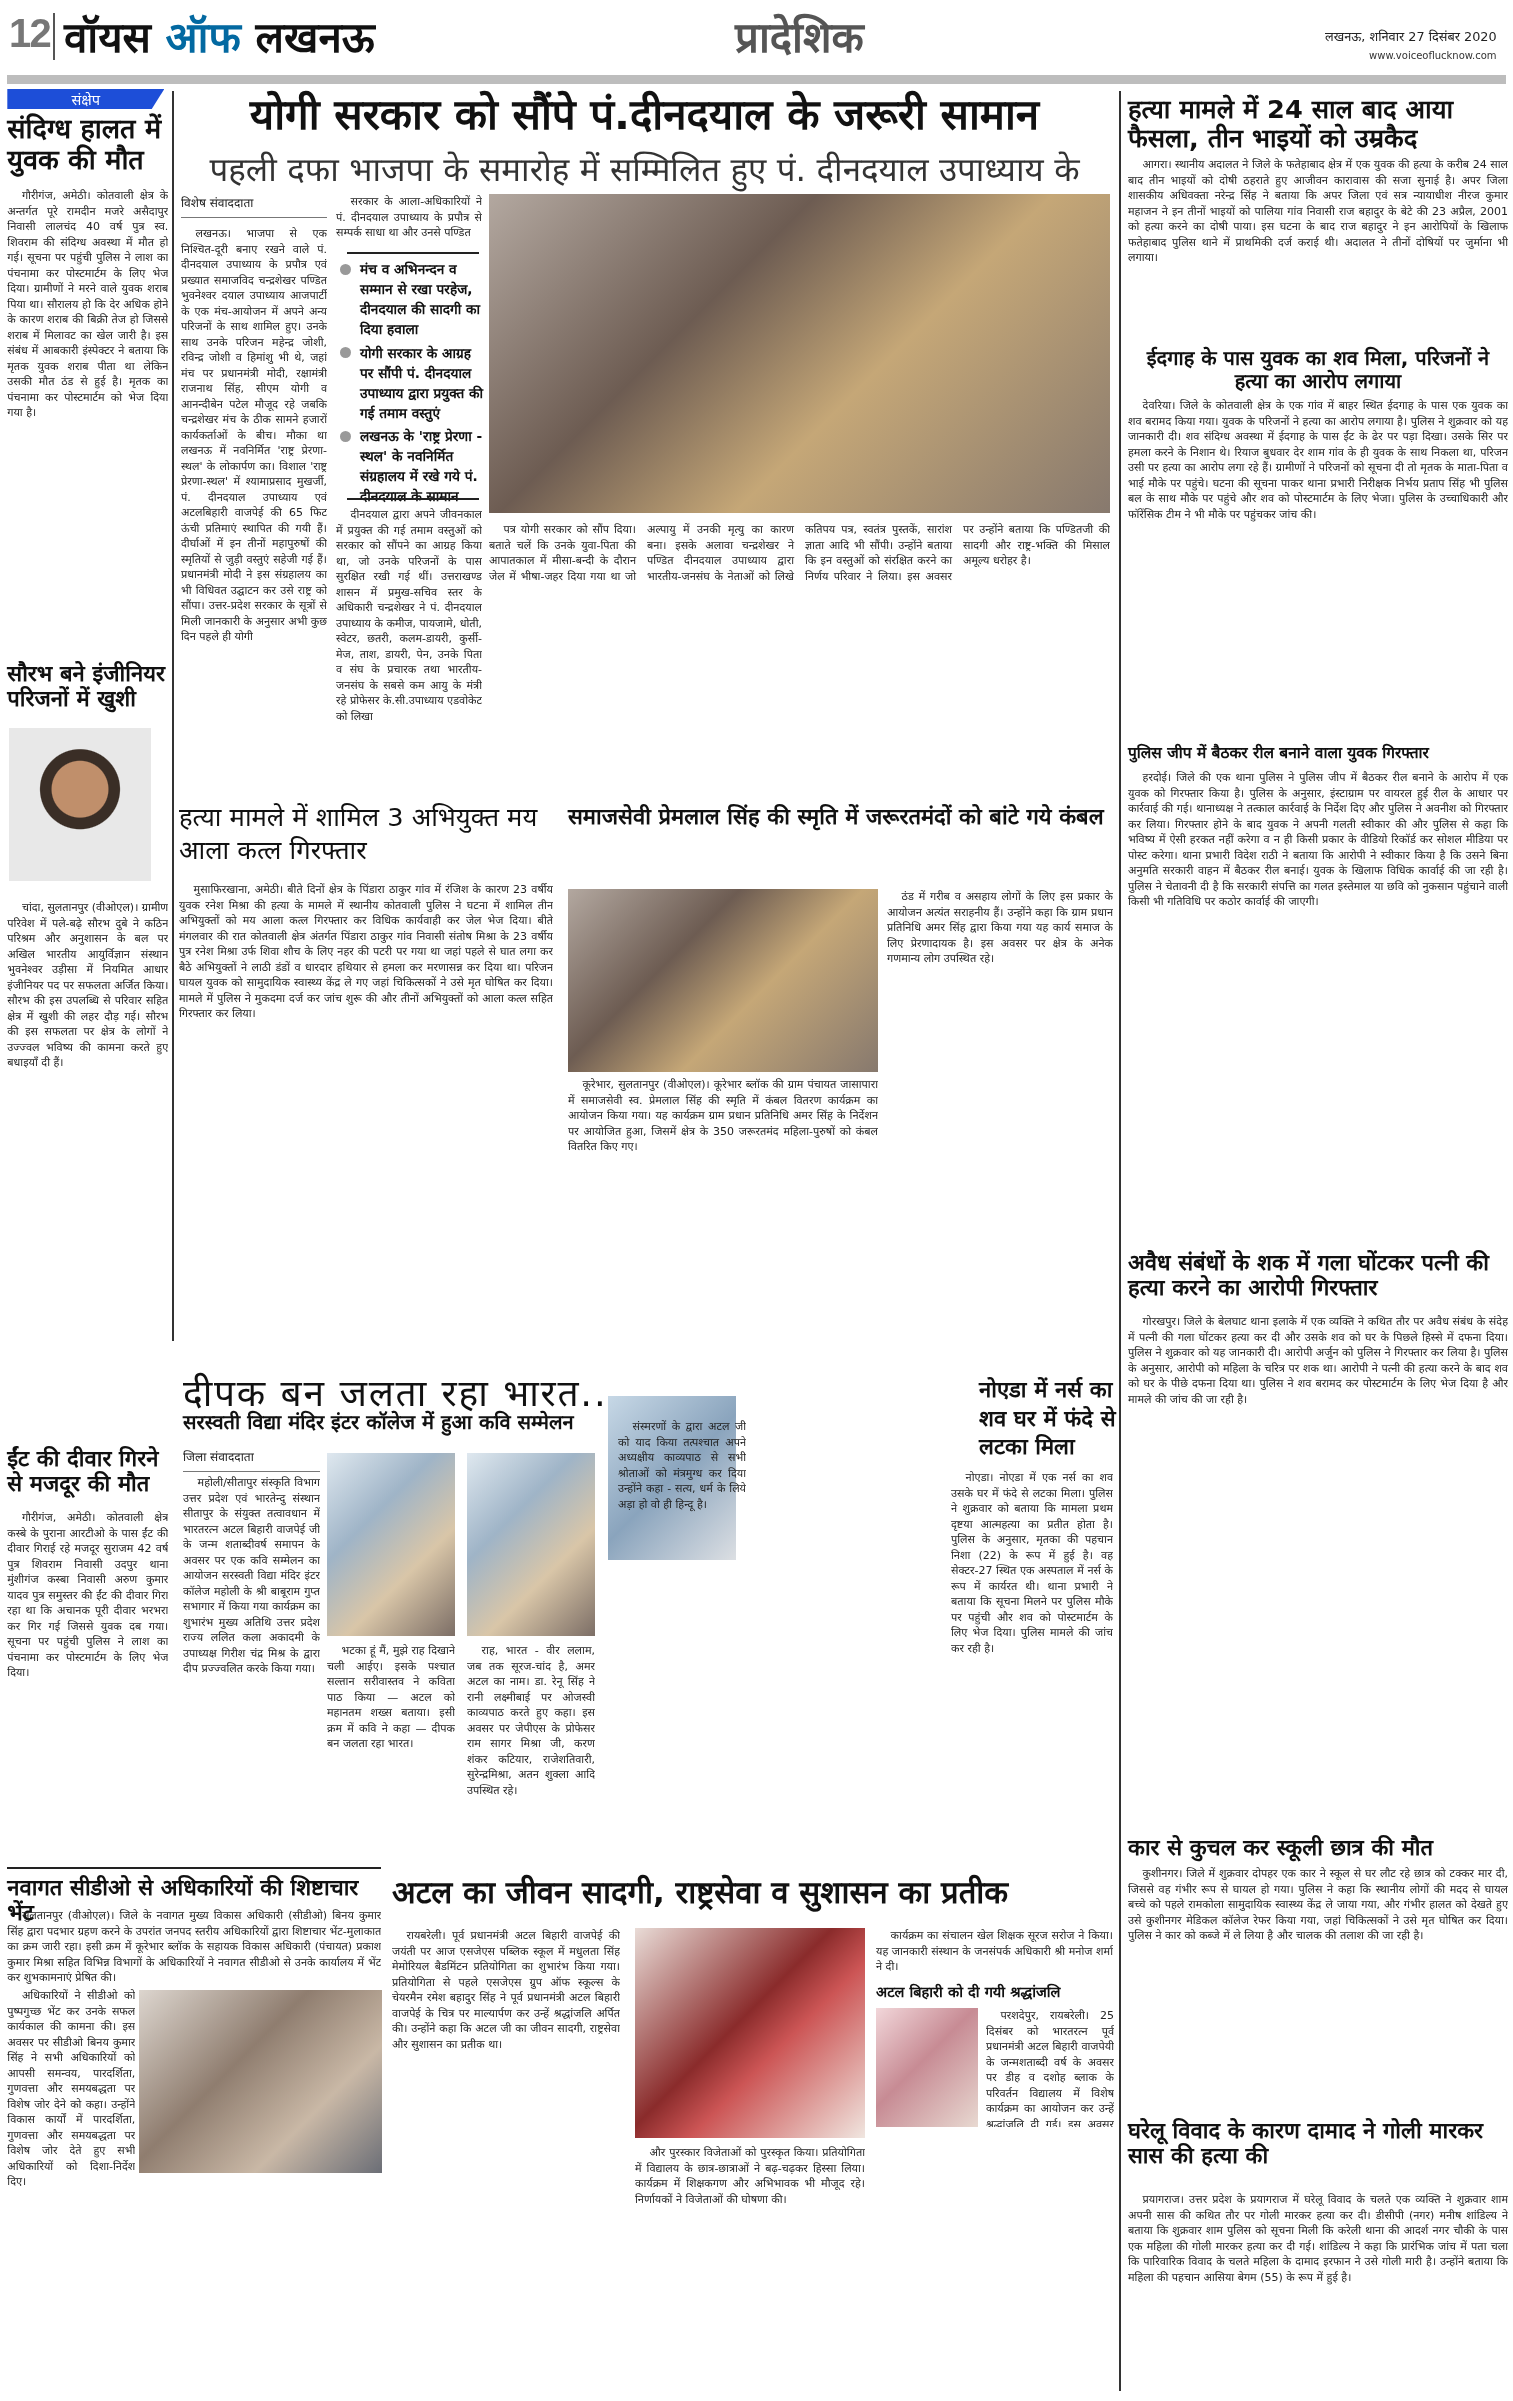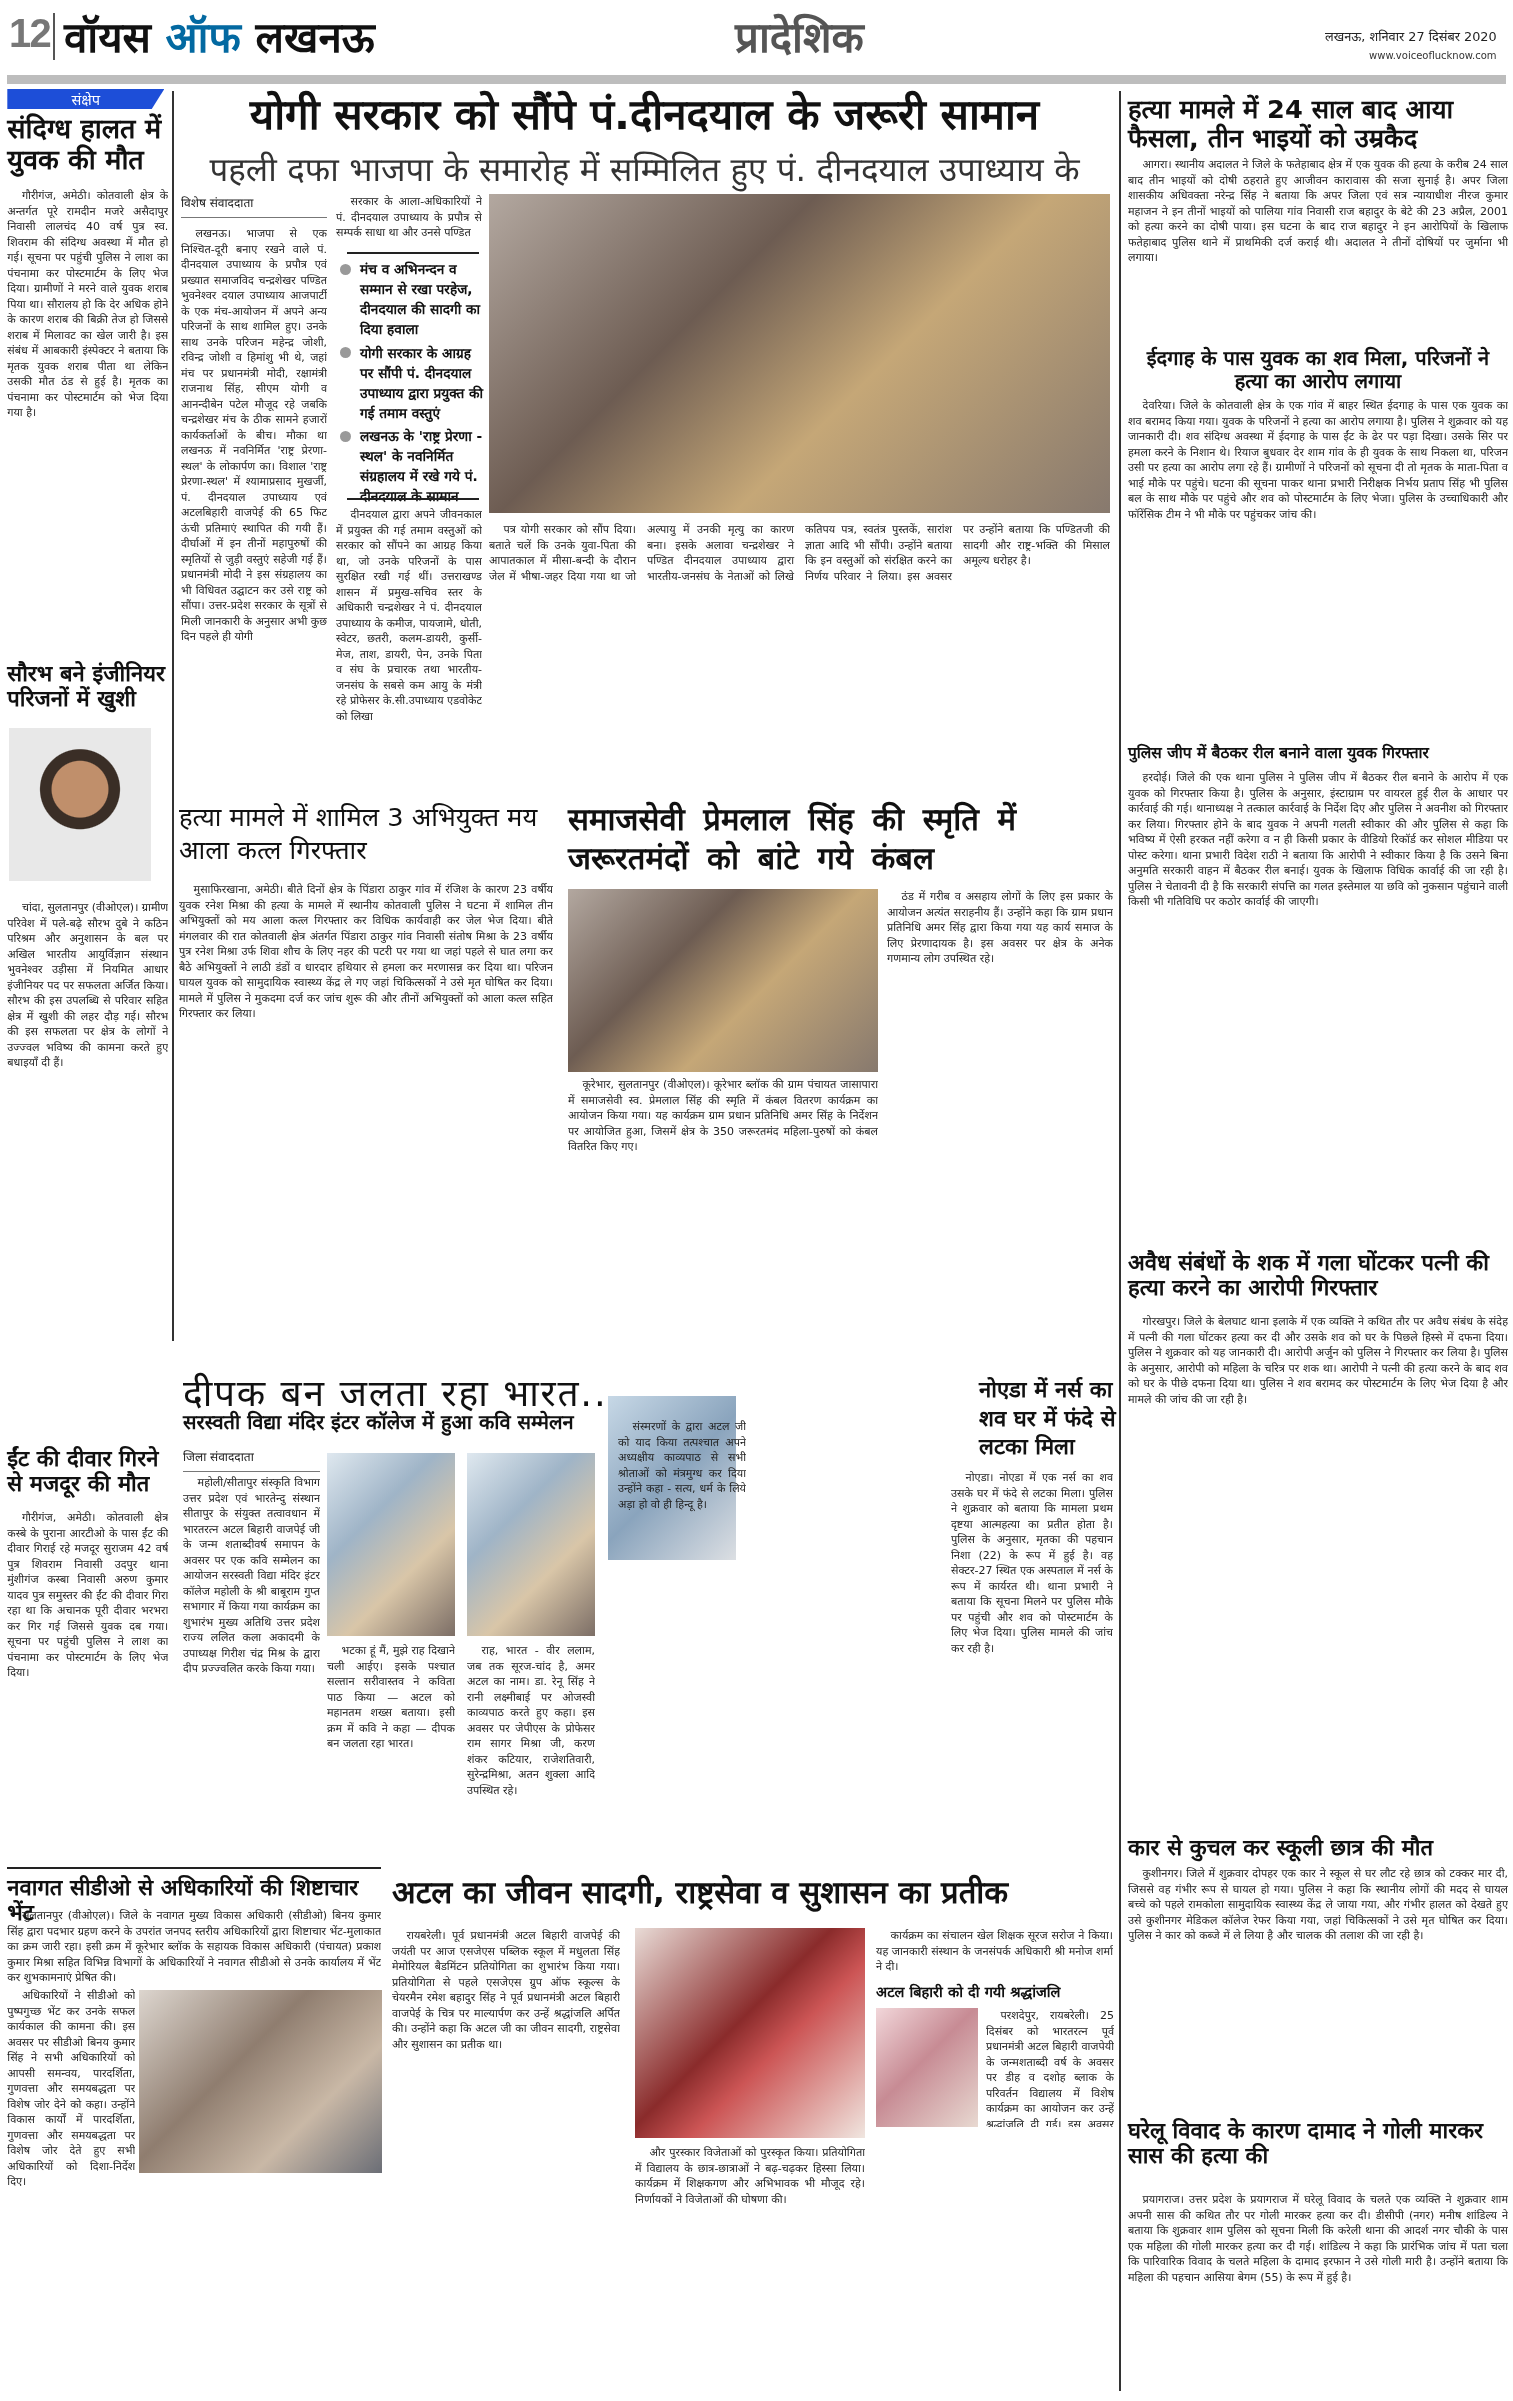--- a/index.html
+++ b/index.html
@@ -97,21 +97,21 @@
 <div class="abs photo crowd" style="left:489px; top:194px; width:621px; height:319px;"></div>
 <div class="abs col" style="left:489px; top:522px; width:621px; height:239px; column-count:4; column-gap:11px;">
     <p>पत्र योगी सरकार को सौंप दिया। बताते चलें कि उनके युवा-पिता की आपातकाल में मीसा-बन्दी के दौरान जेल में भीषा-जहर दिया गया था जो अल्पायु में उनकी मृत्यु का कारण बना। इसके अलावा चन्द्रशेखर ने पण्डित दीनदयाल उपाध्याय द्वारा भारतीय-जनसंघ के नेताओं को लिखे कतिपय पत्र, स्वतंत्र पुस्तकें, सारांश ज्ञाता आदि भी सौंपी। उन्होंने बताया कि इन वस्तुओं को संरक्षित करने का निर्णय परिवार ने लिया। इस अवसर पर उन्होंने बताया कि पण्डितजी की सादगी और राष्ट्र-भक्ति की मिसाल अमूल्य धरोहर है।</p>
   </div>
 
 <div class="abs" style="left:179px; top:801px; width:374px; font-size:25.6px; line-height:1.3; color:#111;">हत्या मामले में शामिल 3 अभियुक्त मय आला कत्ल गिरफ्तार</div>
 <div class="abs col" style="left:179px; top:882px; width:374px; height:456px;">
     <p>मुसाफिरखाना, अमेठी। बीते दिनों क्षेत्र के पिंडारा ठाकुर गांव में रंजिश के कारण 23 वर्षीय युवक रनेश मिश्रा की हत्या के मामले में स्थानीय कोतवाली पुलिस ने घटना में शामिल तीन अभियुक्तों को मय आला कत्ल गिरफ्तार कर विधिक कार्यवाही कर जेल भेज दिया। बीते मंगलवार की रात कोतवाली क्षेत्र अंतर्गत पिंडारा ठाकुर गांव निवासी संतोष मिश्रा के 23 वर्षीय पुत्र रनेश मिश्रा उर्फ शिवा शौच के लिए नहर की पटरी पर गया था जहां पहले से घात लगा कर बैठे अभियुक्तों ने लाठी डंडों व धारदार हथियार से हमला कर मरणासन्न कर दिया था। परिजन घायल युवक को सामुदायिक स्वास्थ्य केंद्र ले गए जहां चिकित्सकों ने उसे मृत घोषित कर दिया। मामले में पुलिस ने मुकदमा दर्ज कर जांच शुरू की और तीनों अभियुक्तों को आला कत्ल सहित गिरफ्तार कर लिया।</p>
   </div>
 
-<div class="abs hd" style="left:568px; top:803px; width:548px; font-size:31px; line-height:1.25;font-family:Liberation Mono, monospace;">समाजसेवी प्रेमलाल सिंह की स्मृति में जरूरतमंदों को बांटे गये कंबल</div>
+<div class="abs hd" style="left:568px; top:803px; width:548px; font-size:22px; line-height:1.25;">समाजसेवी प्रेमलाल सिंह की स्मृति में जरूरतमंदों को बांटे गये कंबल</div>
 <div class="abs photo crowd" style="left:568px; top:889px; width:310px; height:183px;"></div>
 <div class="abs col" style="left:568px; top:1077px; width:310px; height:265px;">
     <p>कूरेभार, सुलतानपुर (वीओएल)। कूरेभार ब्लॉक की ग्राम पंचायत जासापारा में समाजसेवी स्व. प्रेमलाल सिंह की स्मृति में कंबल वितरण कार्यक्रम का आयोजन किया गया। यह कार्यक्रम ग्राम प्रधान प्रतिनिधि अमर सिंह के निर्देशन पर आयोजित हुआ, जिसमें क्षेत्र के 350 जरूरतमंद महिला-पुरुषों को कंबल वितरित किए गए।</p>
   </div>
 <div class="abs col" style="left:887px; top:889px; width:226px; height:453px;">
     <p>ठंड में गरीब व असहाय लोगों के लिए इस प्रकार के आयोजन अत्यंत सराहनीय हैं। उन्होंने कहा कि ग्राम प्रधान प्रतिनिधि अमर सिंह द्वारा किया गया यह कार्य समाज के लिए प्रेरणादायक है। इस अवसर पर क्षेत्र के अनेक गणमान्य लोग उपस्थित रहे।</p>
   </div>
 
 <div class="abs deepak" style="left:183px; top:1366px; width:566px;">दीपक बन जलता रहा भारत...</div>
 <div class="abs hd" style="left:183px; top:1411px; width:420px; font-size:20px;">सरस्वती विद्या मंदिर इंटर कॉलेज में हुआ कवि सम्मेलन</div>

